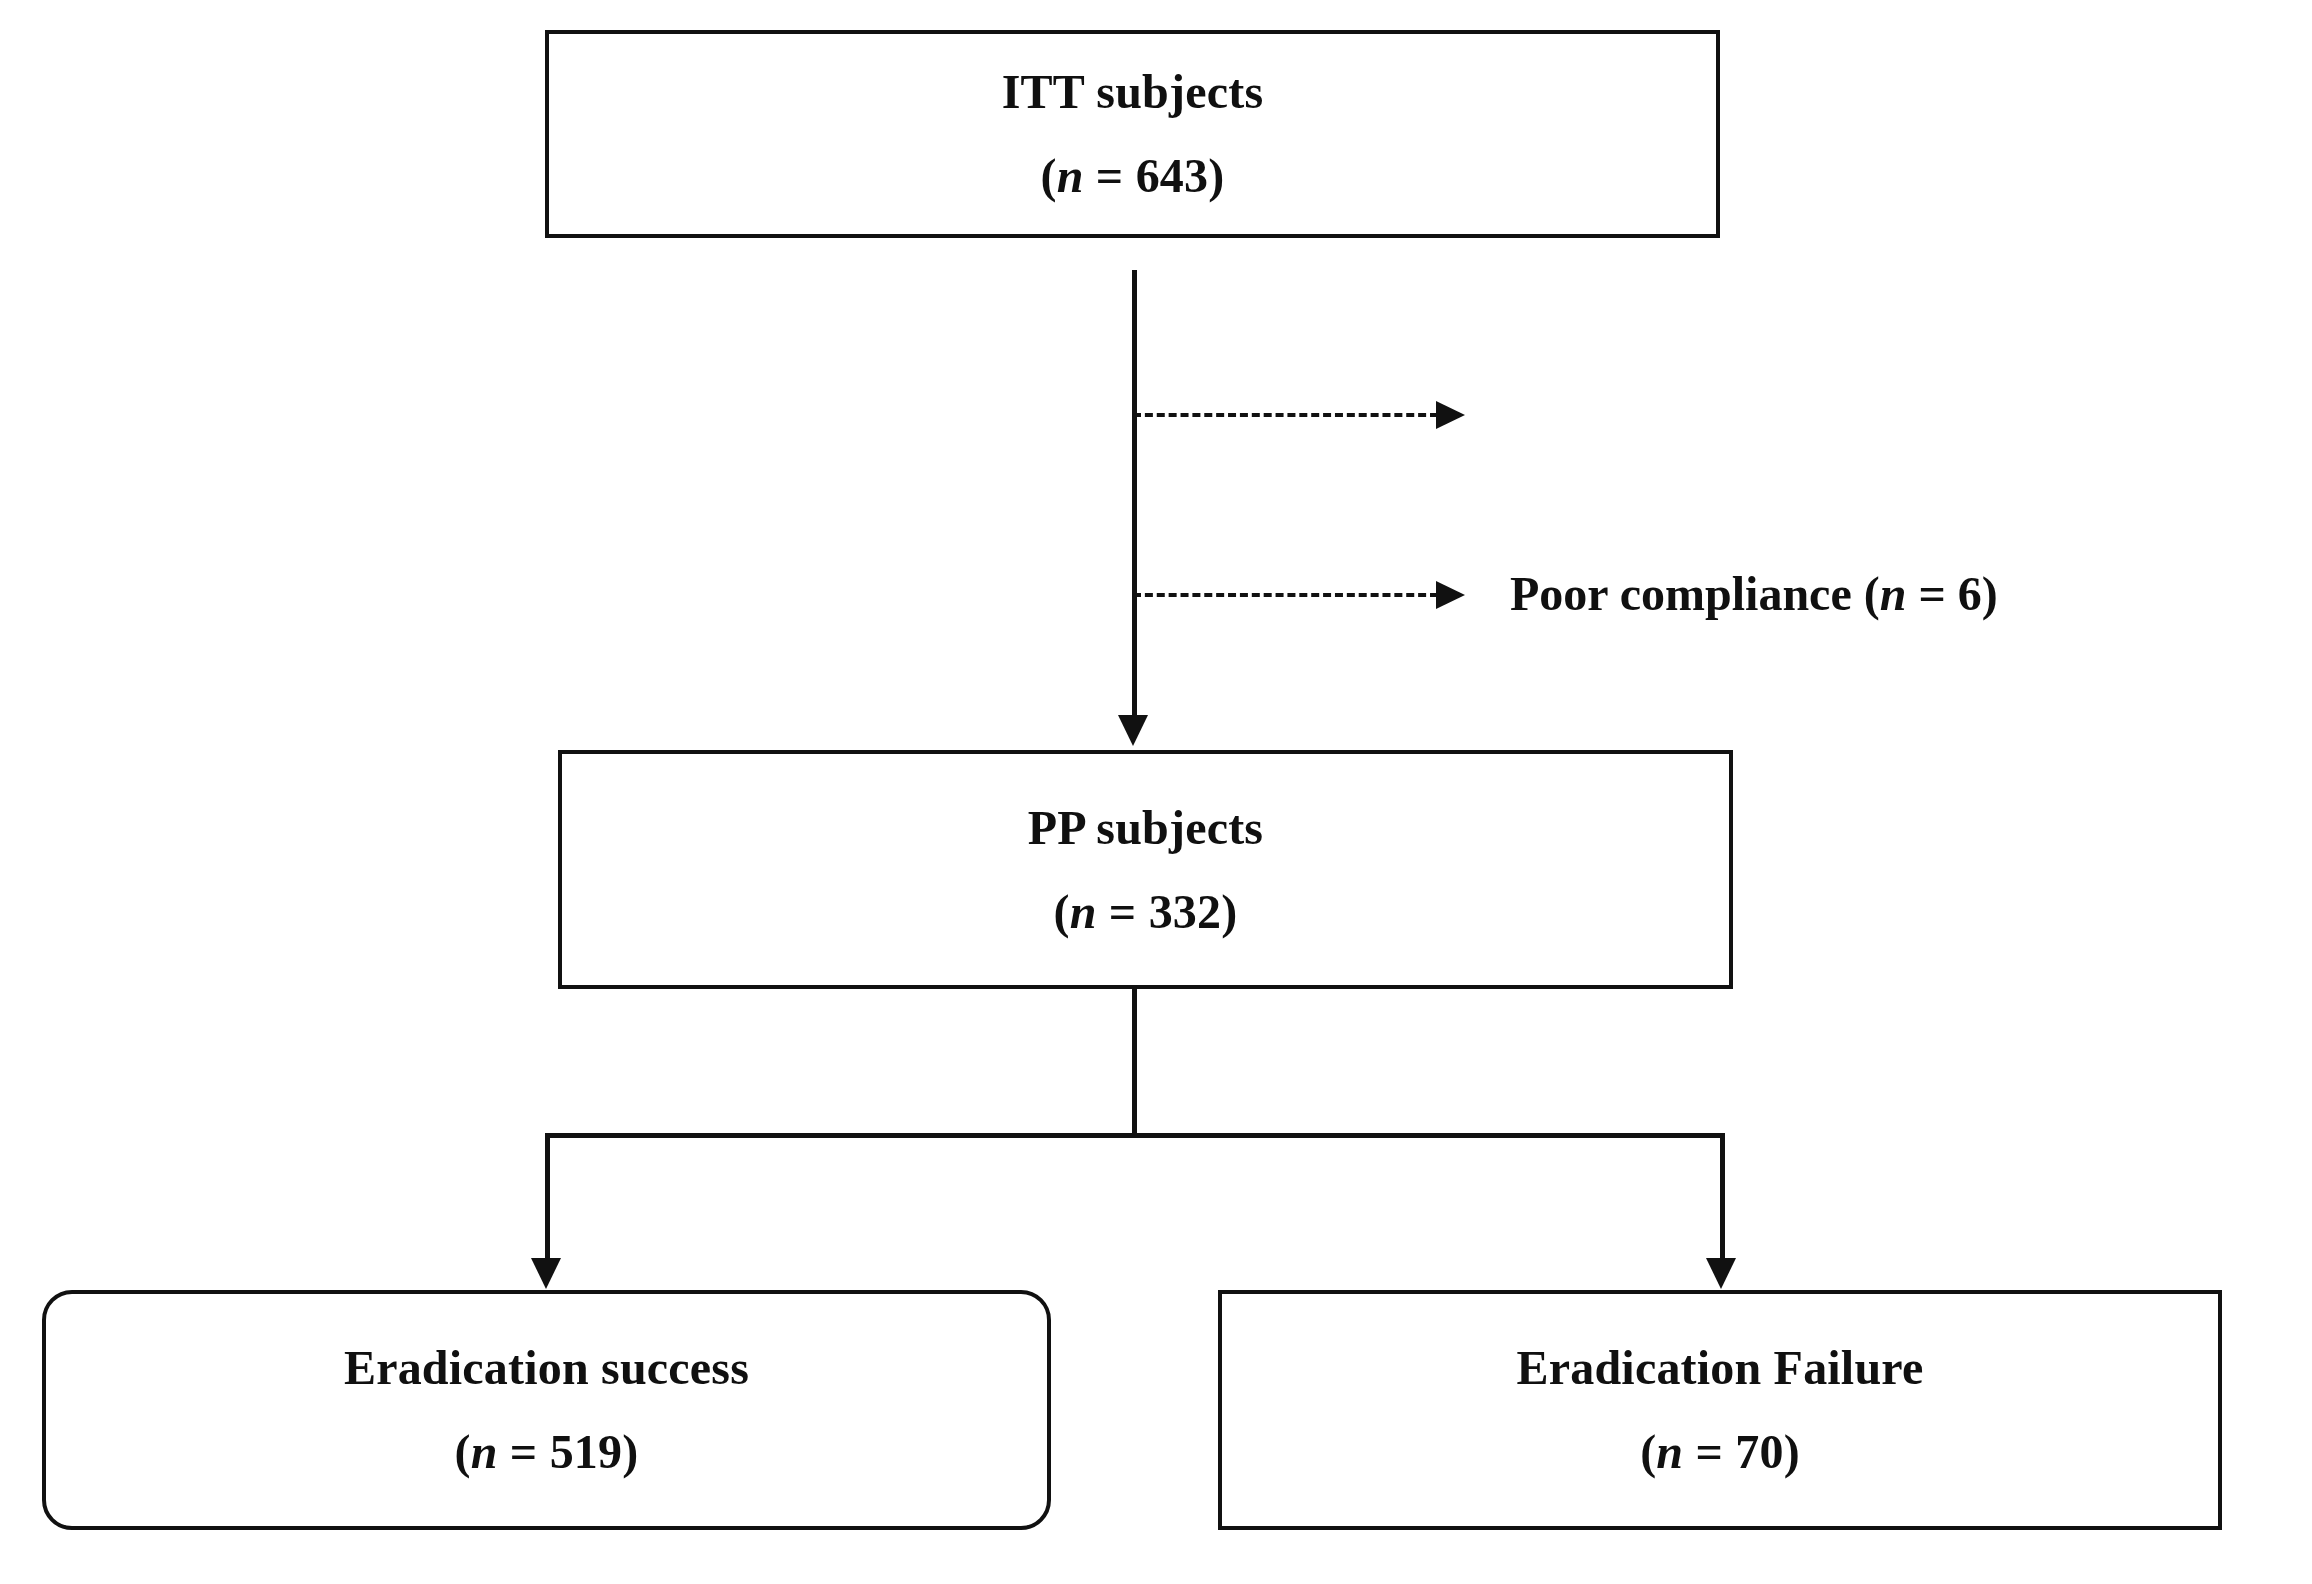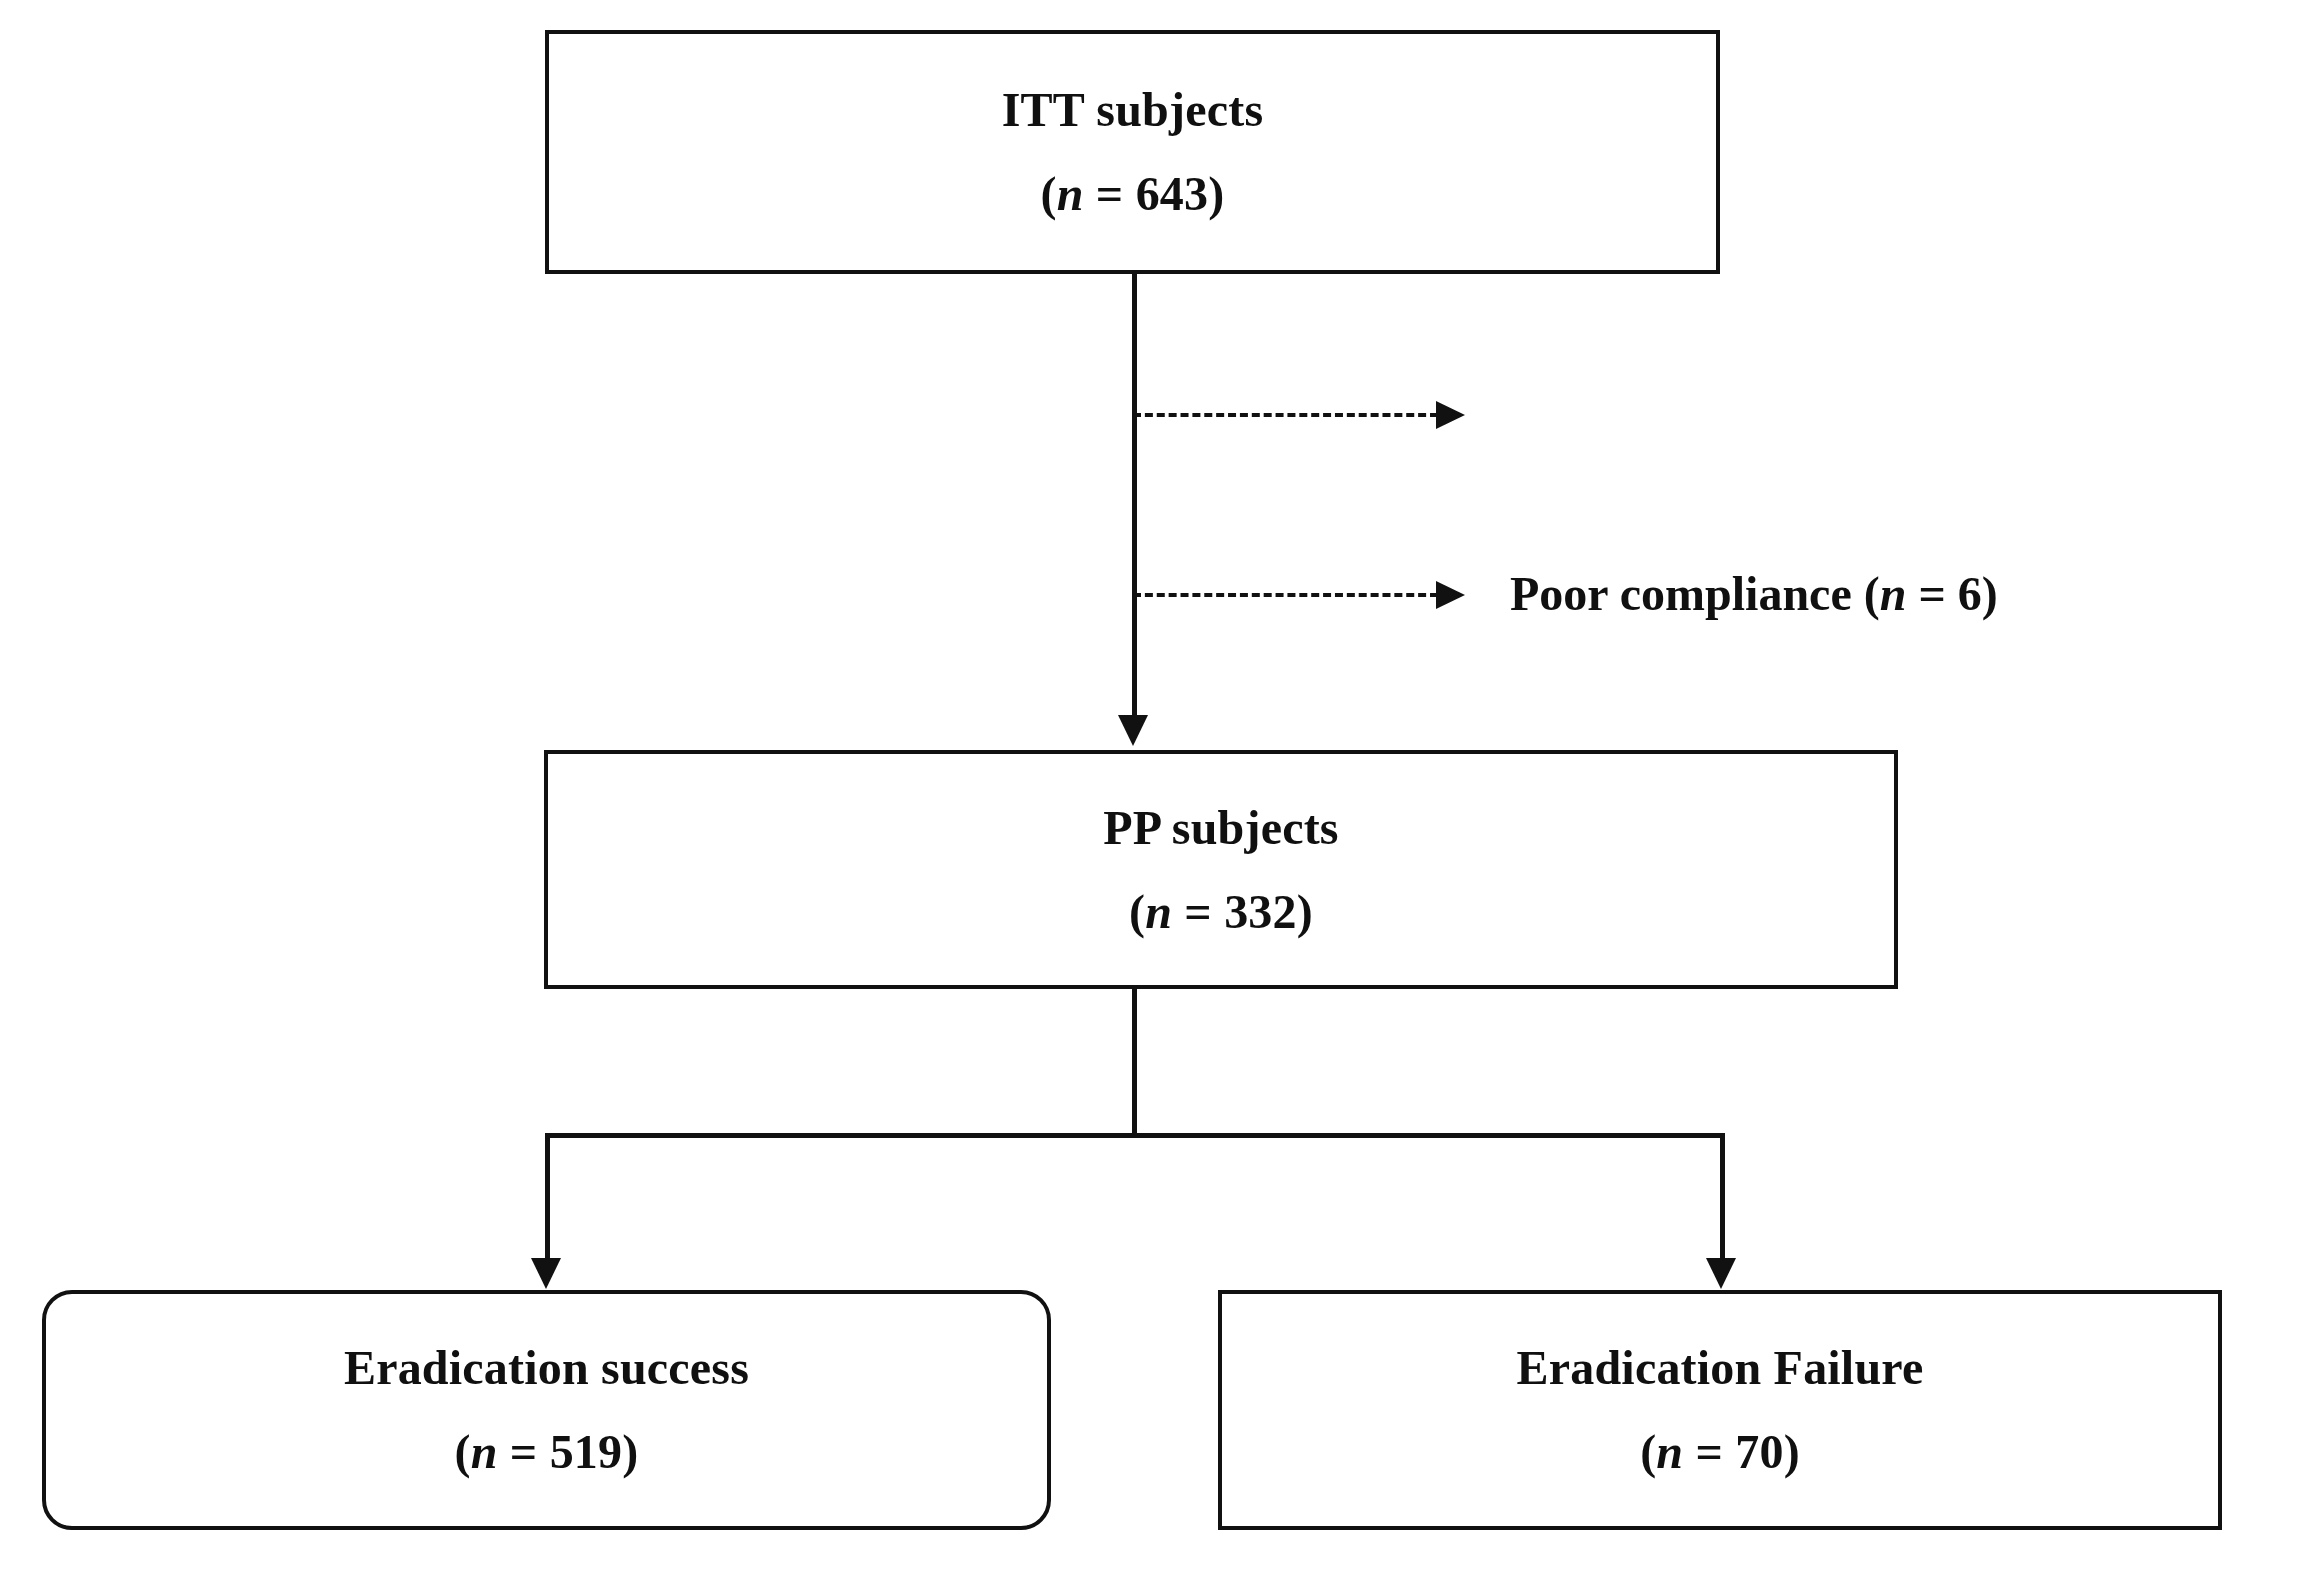--- a/index.html
+++ b/index.html
@@ -35,22 +35,22 @@
     font-size: 48px;
     line-height: 1.24;
     letter-spacing: 0.2px;
     white-space: nowrap;
   }
   .node-line.count {
     margin-top: 24px;
   }
   .ital { font-style: italic; }
 
-  #box-itt      { left: 545px;  top: 30px;   width: 1175px; height: 244px; text-align: center; }
-  #box-pp       { left: 544px;  top: 750px;  width: 1354px; height: 239px; }
+  #box-itt      { left: 545px;  top: 30px;   width: 1175px; height: 208px; text-align: center; }
+  #box-pp       { left: 558px;  top: 750px;  width: 1175px; height: 239px; }
   #box-success  { left: 42px;   top: 1290px; width: 1009px; height: 240px; border-radius: 30px; }
   #box-failure  { left: 1218px; top: 1290px; width: 1004px; height: 240px; text-align: right; }
 
   
   .vline {
     position: absolute;
     width: 4.6px;
     background: #111111;
   }
   .hline {

